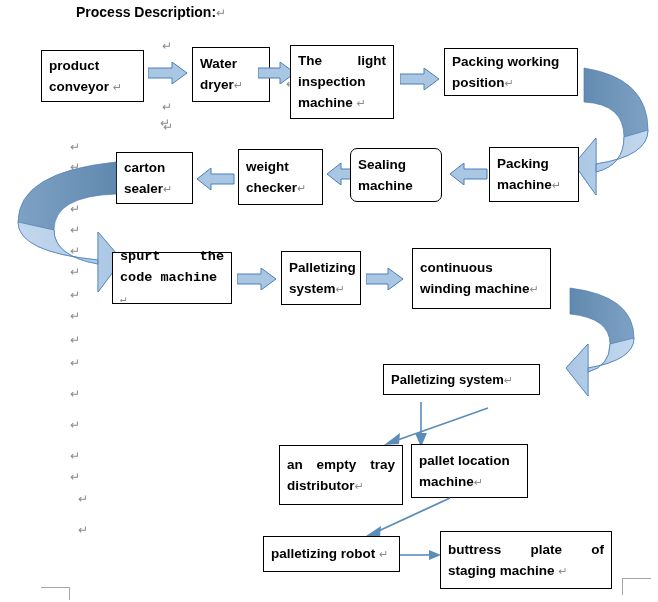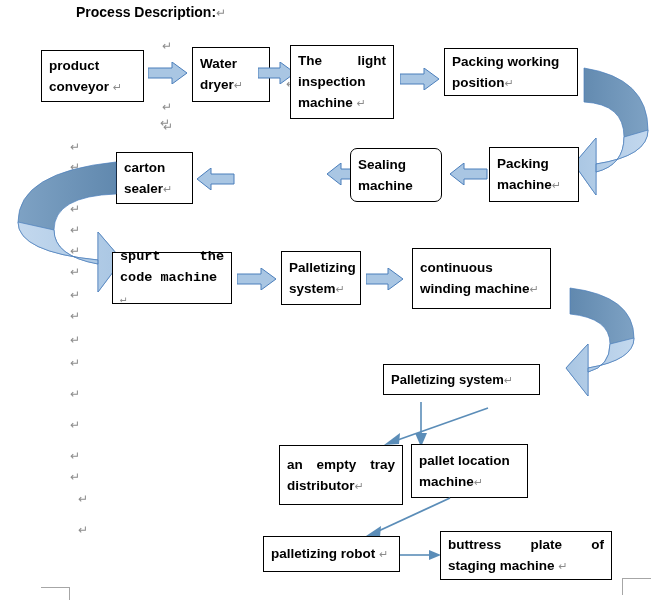--- a/index.html
+++ b/index.html
@@ -152,20 +152,24 @@
 
   <div class="node" style="left:116px; top:152px; width:77px; height:52px;">
     <span class="ln">carton</span>
     <span class="ln"><span>sealer</span><span class="ret">↵</span></span>
   </div>
 
   <svg class="blockarrow" style="left:197px; top:168px;" width="38" height="22" viewBox="0 0 38 22">
     <polygon points="37,6 14,6 14,0 0,11 14,22 14,16 37,16" fill="#a9c6e3" stroke="#4a7ebb" stroke-width="1"></polygon>
   </svg>
 
+  <div class="node" style="left:238px; top:149px; width:85px; height:56px;">
+    <span class="ln">weight</span>
+    <span class="ln"><span>checker</span><span class="ret">↵</span></span>
+  </div>
 
   <svg class="blockarrow" style="left:327px; top:163px;" width="38" height="22" viewBox="0 0 38 22">
     <polygon points="37,6 14,6 14,0 0,11 14,22 14,16 37,16" fill="#a9c6e3" stroke="#4a7ebb" stroke-width="1"></polygon>
   </svg>
 
   <div class="node" style="left:350px; top:148px; width:92px; height:54px;border-radius:7px;">
     <span class="ln">Sealing</span>
     <span class="ln">machine</span>
   </div>
 
@@ -269,21 +273,21 @@
 
   <div class="node" style="left:263px; top:536px; width:137px; height:36px;">
     <span class="ln"><span>palletizing robot</span> <span class="ret">↵</span></span>
   </div>
 
   <svg class="lineArrow" style="left:400px; top:546px;" width="42" height="18" viewBox="0 0 42 18">
     <line x1="0" y1="9" x2="32" y2="9" stroke="#5b8db8" stroke-width="1.6"></line>
     <polygon points="41,9 29,4 29,14" fill="#5b8db8"></polygon>
   </svg>
 
-  <div class="node" style="left:440px; top:531px; width:172px; height:49px;">
+  <div class="node" style="left:440px; top:531px; width:172px; height:58px;">
     <span class="ln just">
       <span>buttress</span>
         <span>plate</span>
         <span>of</span>
     </span>
     <span class="ln"><span>staging machine</span> <span class="ret">↵</span></span>
   </div>
 
   <div class="corner" style="left:41px; top:587px; width:28px; height:12px; border-width:1.3px 1.3px 0 0;"></div>
   <div class="corner" style="left:622px; top:578px; width:28px; height:16px; border-width:1.3px 0 0 1.3px;"></div>

